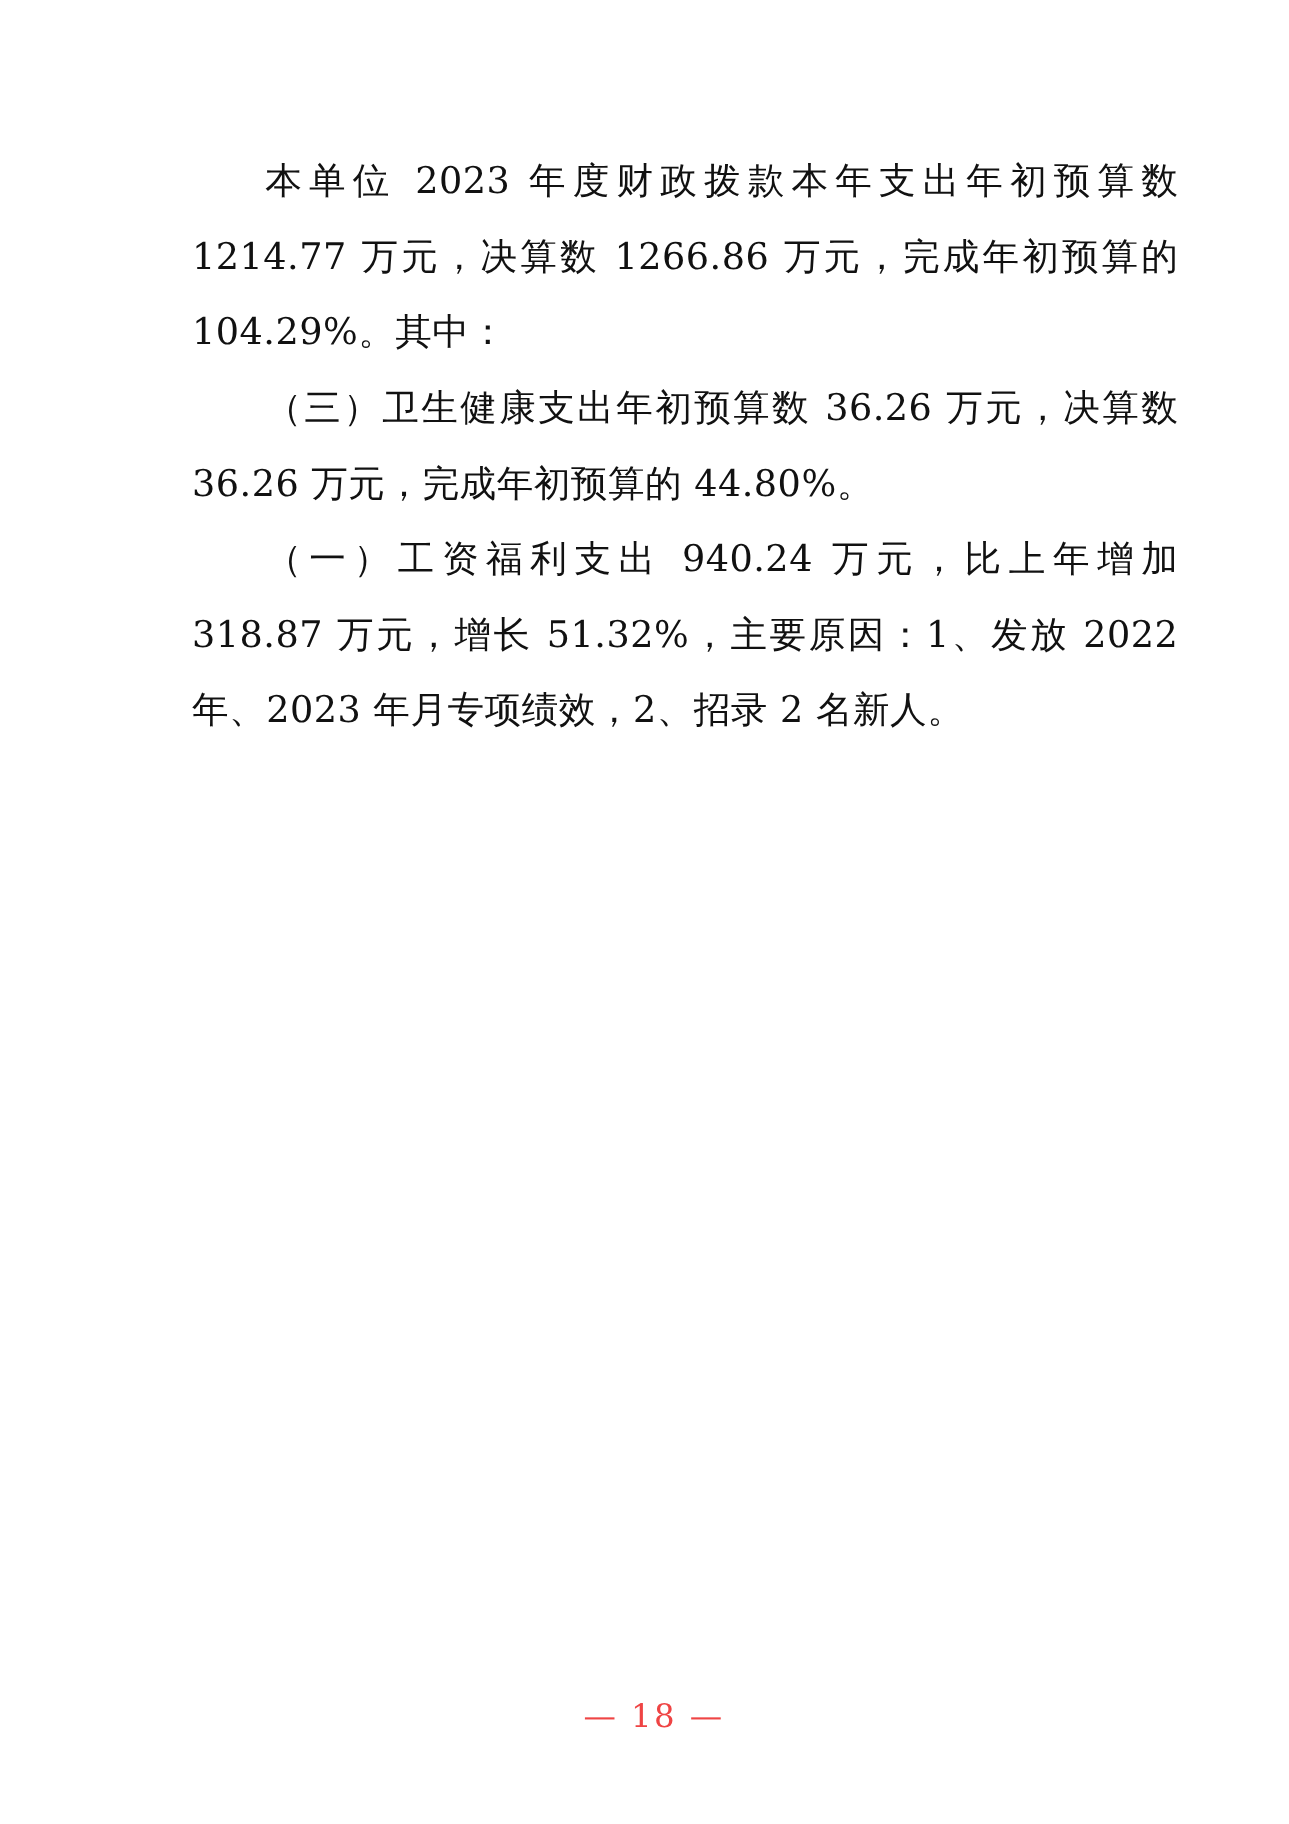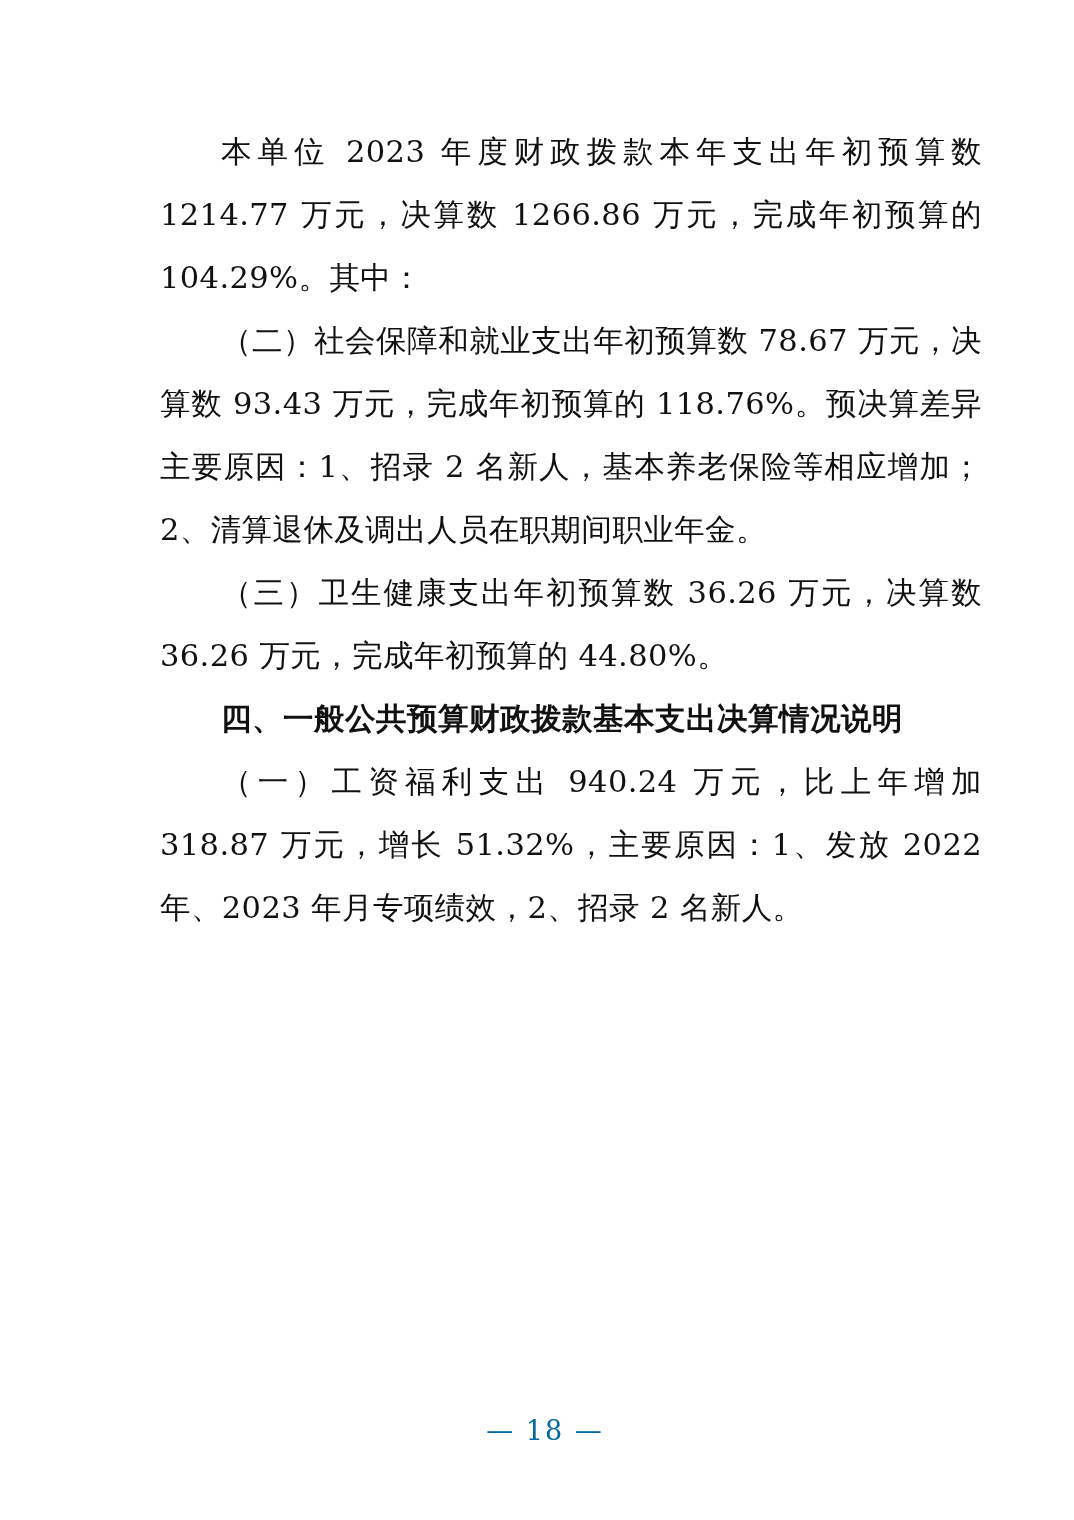--- a/index.html
+++ b/index.html
@@ -47,37 +47,35 @@
   }
   .footer {
     position: absolute;
     left: 0;
     right: 0;
     bottom: 74px;
     text-align: center;
     font-size: 27px;
     font-family: "DejaVu Serif", "Liberation Serif", serif;
     letter-spacing: 2px;
-    color: #0369a1;
+    color: #ef4444;
     padding-left: 16px;
   }
 </style>
 </head>
 <body>
 
 <div class="page">
 
   <p class="body-text para">本单位 2023 年度财政拨款本年支出年初预算数 1214.77 万元，决算数 1266.86 万元，完成年初预算的 104.29%。其中：</p>
 
 
-  <p class="body-text para">（二）社会保障和就业支出年初预算数 78.67 万元，决算数 93.43 万元，完成年初预算的 118.76%。预决算差异主要原因：1、招录 2 名新人，基本养老保险等相应增加；2、清算退休及调出人员在职期间职业年金。</p>
 
   <p class="body-text para">（三）卫生健康支出年初预算数 36.26 万元，决算数 36.26 万元，完成年初预算的 44.80%。</p>
 
 
-  <h2 class="heading">四、一般公共预算财政拨款基本支出决算情况说明</h2>
 
 
   <p class="body-text para">（一）工资福利支出 940.24 万元，比上年增加 318.87 万元，增长 51.32%，主要原因：1、发放 2022 年、2023 年月专项绩效，2、招录 2 名新人。</p>
 
 </div>
 
 <div class="footer">— 18 —</div>
 
 </body></html>

